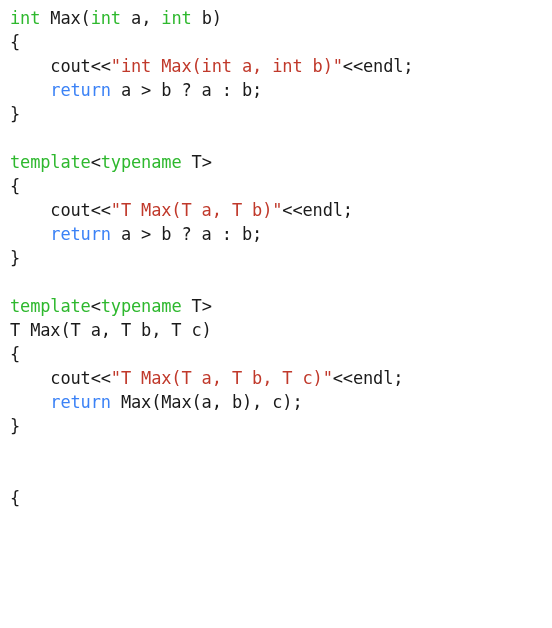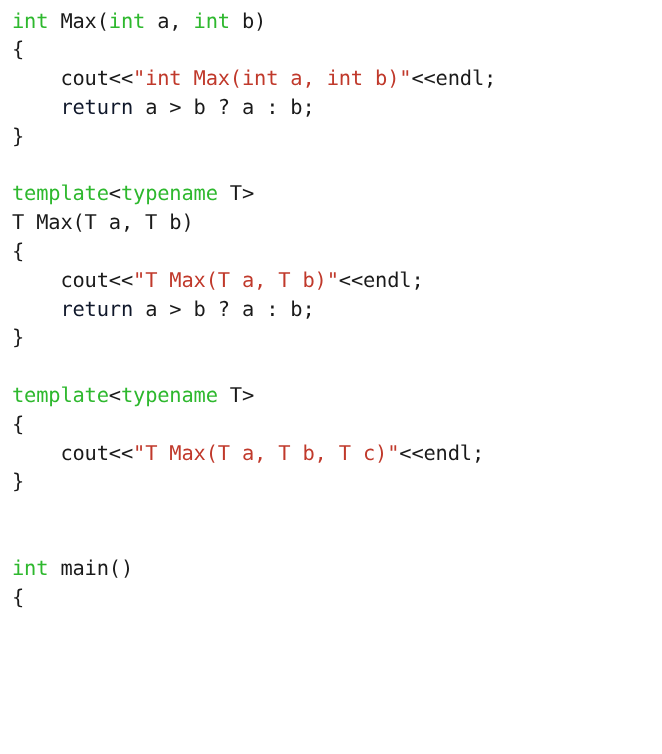--- a/index.html
+++ b/index.html
@@ -29,41 +29,41 @@
   }
   .code-line.blank {
     height: 24px;
   }
   .tok {
     white-space: pre;
   }
   .tok-kw   { color: #2eb82e; }
   .tok-str  { color: #c0392b; }
   .tok-num  { color: #c0392b; }
-  .tok-ret  { color: #0f172a; }
+  .tok-ret  { color: #3b82f6; }
   .tok-plain{ color: #1a1a1a; }
 </style>
 </head>
 <body>
 
 <div id="code-view">
     <div class="code-line"><span class="tok tok-kw">int</span><span class="tok tok-plain"> Max(</span><span class="tok tok-kw">int</span><span class="tok tok-plain"> a, </span><span class="tok tok-kw">int</span><span class="tok tok-plain"> b)</span></div>
     <div class="code-line"><span class="tok tok-plain">{</span></div>
     <div class="code-line"><span class="tok tok-plain">    cout&lt;&lt;</span><span class="tok tok-str">"int Max(int a, int b)"</span><span class="tok tok-plain">&lt;&lt;endl;</span></div>
     <div class="code-line"><span class="tok tok-plain">    </span><span class="tok tok-ret">return</span><span class="tok tok-plain"> a &gt; b ? a : b;</span></div>
     <div class="code-line"><span class="tok tok-plain">}</span></div>
     <div class="code-line blank">&nbsp;</div>
     <div class="code-line"><span class="tok tok-kw">template</span><span class="tok tok-plain">&lt;</span><span class="tok tok-kw">typename</span><span class="tok tok-plain"> T&gt;</span></div>
-    <div class="code-line"><span class="tok tok-plain">T Max(T a, T b)</span></div>
     <div class="code-line"><span class="tok tok-plain">{</span></div>
     <div class="code-line"><span class="tok tok-plain">    cout&lt;&lt;</span><span class="tok tok-str">"T Max(T a, T b)"</span><span class="tok tok-plain">&lt;&lt;endl;</span></div>
     <div class="code-line"><span class="tok tok-plain">    </span><span class="tok tok-ret">return</span><span class="tok tok-plain"> a &gt; b ? a : b;</span></div>
     <div class="code-line"><span class="tok tok-plain">}</span></div>
     <div class="code-line blank">&nbsp;</div>
     <div class="code-line"><span class="tok tok-kw">template</span><span class="tok tok-plain">&lt;</span><span class="tok tok-kw">typename</span><span class="tok tok-plain"> T&gt;</span></div>
+    <div class="code-line"><span class="tok tok-plain">T Max(T a, T b, T c)</span></div>
     <div class="code-line"><span class="tok tok-plain">{</span></div>
     <div class="code-line"><span class="tok tok-plain">    cout&lt;&lt;</span><span class="tok tok-str">"T Max(T a, T b, T c)"</span><span class="tok tok-plain">&lt;&lt;endl;</span></div>
+    <div class="code-line"><span class="tok tok-plain">    </span><span class="tok tok-ret">return</span><span class="tok tok-plain"> Max(Max(a, b), c);</span></div>
     <div class="code-line"><span class="tok tok-plain">}</span></div>
     <div class="code-line blank">&nbsp;</div>
     <div class="code-line blank">&nbsp;</div>
-    <div class="code-line"><span class="tok tok-kw">int</span><span class="tok tok-plain"> main()</span></div>
     <div class="code-line"><span class="tok tok-plain">{</span></div>
   </div>
 
 </body></html>

